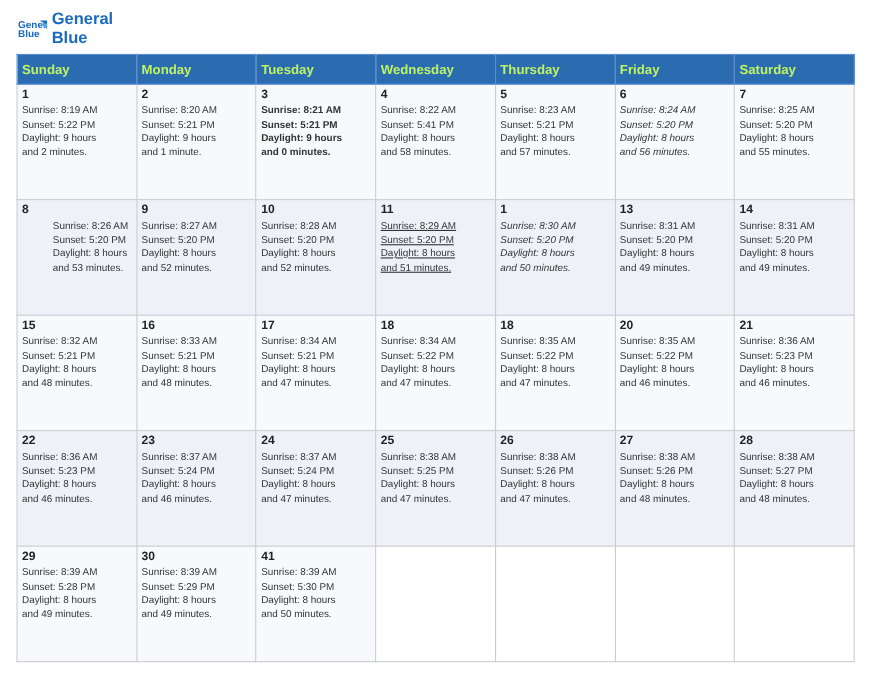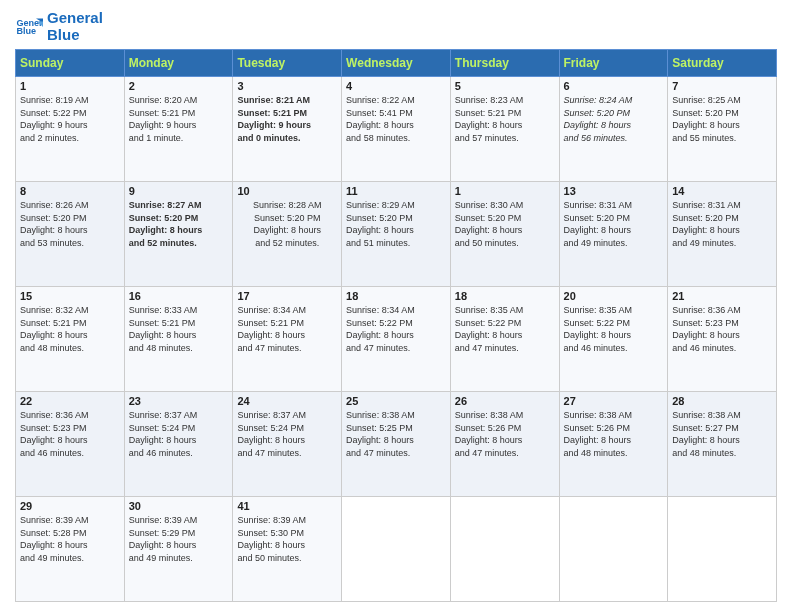--- a/index.html
+++ b/index.html
@@ -172,49 +172,49 @@
             <div class="day-num">7</div>
             <div class="day-detail" style="white-space: pre-line;">Sunrise: 8:25 AM
 Sunset: 5:20 PM
 Daylight: 8 hours
 and 55 minutes.</div>
           </td>
         </tr>
         <tr>
           <td>
             <div class="day-num">8</div>
-            <div class="day-detail" style="white-space: pre-line;">Sunrise: 8:26 AM
+            <div class="day-detail" style="white-space: pre-line; margin-left: 28px;">Sunrise: 8:26 AM
 Sunset: 5:20 PM
 Daylight: 8 hours
 and 53 minutes.</div>
           </td>
           <td>
             <div class="day-num">9</div>
-            <div class="day-detail" style="white-space: pre-line; font-weight: bold;">Sunrise: 8:27 AM
+            <div class="day-detail" style="white-space: pre-line;">Sunrise: 8:27 AM
 Sunset: 5:20 PM
 Daylight: 8 hours
 and 52 minutes.</div>
           </td>
           <td>
             <div class="day-num">10</div>
-            <div class="day-detail" style="white-space: pre-line; text-align: center;">Sunrise: 8:28 AM
+            <div class="day-detail" style="white-space: pre-line;">Sunrise: 8:28 AM
 Sunset: 5:20 PM
 Daylight: 8 hours
 and 52 minutes.</div>
           </td>
           <td>
             <div class="day-num">11</div>
-            <div class="day-detail" style="white-space: pre-line;">Sunrise: 8:29 AM
+            <div class="day-detail" style="white-space: pre-line; text-decoration: underline;">Sunrise: 8:29 AM
 Sunset: 5:20 PM
 Daylight: 8 hours
 and 51 minutes.</div>
           </td>
           <td>
             <div class="day-num">1</div>
-            <div class="day-detail" style="white-space: pre-line;">Sunrise: 8:30 AM
+            <div class="day-detail" style="white-space: pre-line; font-style: italic;">Sunrise: 8:30 AM
 Sunset: 5:20 PM
 Daylight: 8 hours
 and 50 minutes.</div>
           </td>
           <td>
             <div class="day-num">13</div>
             <div class="day-detail" style="white-space: pre-line;">Sunrise: 8:31 AM
 Sunset: 5:20 PM
 Daylight: 8 hours
 and 49 minutes.</div>

